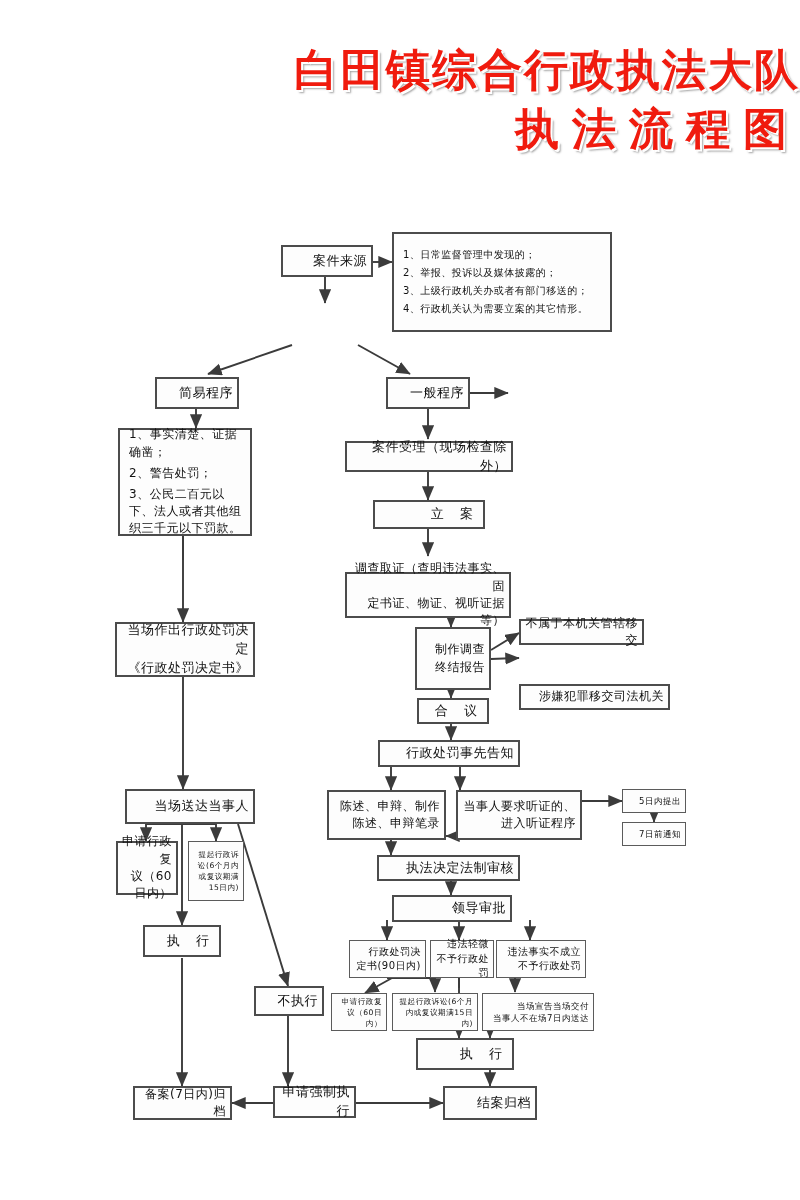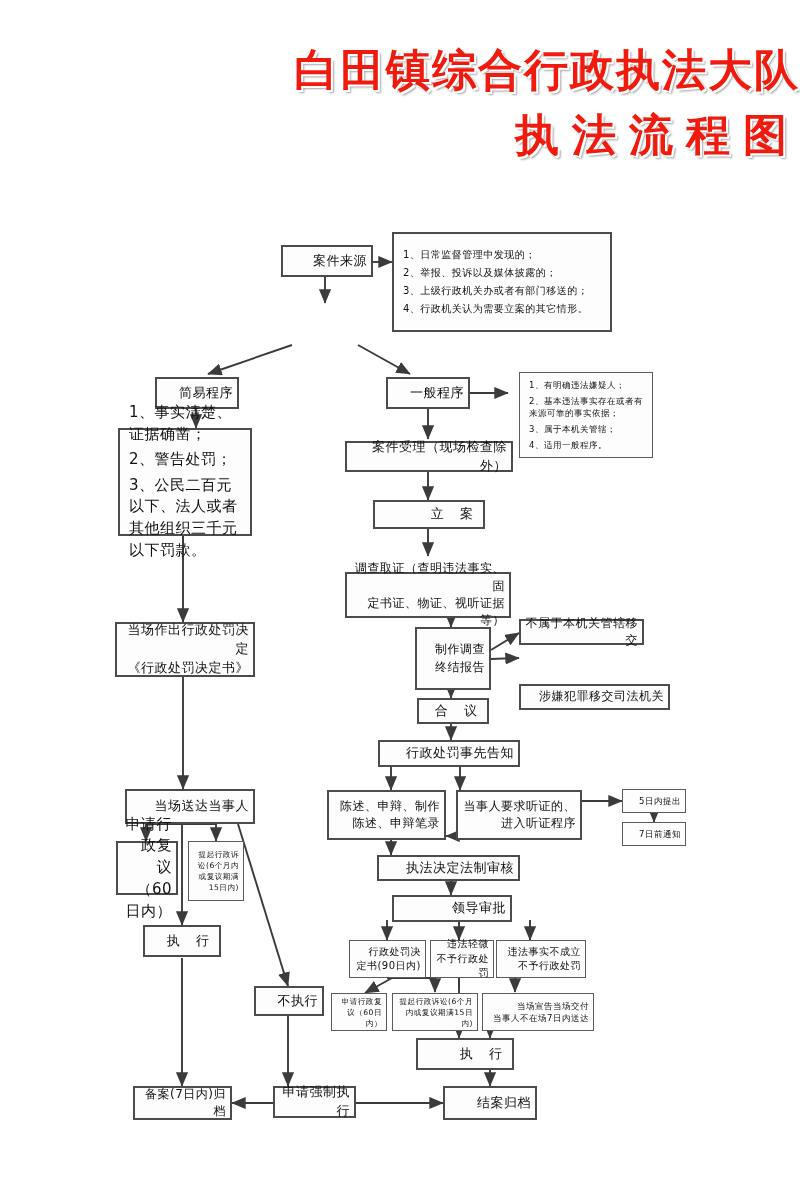--- a/index.html
+++ b/index.html
@@ -17,41 +17,41 @@
     font-family:"DejaVu Sans","Liberation Sans",sans-serif;
     font-weight:bold;color:#f01b0e;
     text-shadow:
        2px 2px 0 #ffffff,
        3px 3px 2px rgba(90,90,90,0.55);
     -webkit-text-stroke:0px;
     line-height:1.25;
     text-align:right;
   }
   .title-line.l1{font-size:44px;letter-spacing:2px;}
-  .title-line.l2{font-size:44px;letter-spacing:13px;margin-top:10px;padding-left:13px;}
+  .title-line.l2{font-size:44px;letter-spacing:13px;margin-top:4px;padding-left:13px;}
 
   
   svg#wires{position:absolute;left:0;top:0;width:800px;height:1200px;pointer-events:none;}
 
   
   .node{
     position:absolute;box-sizing:border-box;
     background:#fdfdfd;
     border:2px solid #4c4c4c;
     display:flex;align-items:center;justify-content:center;
     text-align:right;
     line-height:1.45;
     color:#111;
     letter-spacing:0.5px;
   }
   .node .inner{padding:0 4px;width:100%;}
   .thin{border-width:1px;border-color:#5b5b5b;}
   .f13{font-size:13px;}
   .f12{font-size:12px;}
-  .f11{font-size:15px;}
+  .f11{font-size:12px;}
   .f10{font-size:10px;}
   .f9{font-size:8.5px;}
   .f8{font-size:7.6px;}
   .lsp{letter-spacing:6px;padding-left:6px;}
   .lal{text-align:left;}
   .lal .inner{padding-left:9px;padding-right:5px;}
   .listbox .inner > div{margin:3.5px 0;}
 </style>
 </head>
 <body>
@@ -177,28 +177,20 @@
   </div>
 
   <div class="node f13" style="left:155px;top:377px;width:84px;height:32px;">
     <div class="inner">简易程序</div>
   </div>
 
   <div class="node f13" style="left:386px;top:377px;width:84px;height:32px;">
     <div class="inner">一般程序</div>
   </div>
 
-  <div class="node listbox lal f9 thin" style="left:519px;top:372px;width:134px;height:86px;">
-    <div class="inner">
-      <div>1、有明确违法嫌疑人；</div>
-      <div>2、基本违法事实存在或者有来源可靠的事实依据；</div>
-      <div>3、属于本机关管辖；</div>
-      <div>4、适用一般程序。</div>
-    </div>
-  </div>
 
   <div class="node listbox lal f11" style="left:118px;top:428px;width:134px;height:108px;">
     <div class="inner">
       <div>1、事实清楚、证据确凿；</div>
       <div>2、警告处罚；</div>
       <div>3、公民二百元以下、法人或者其他组织三千元以下罚款。</div>
     </div>
   </div>
 
   <div class="node f13" style="left:345px;top:441px;width:168px;height:31px;">

